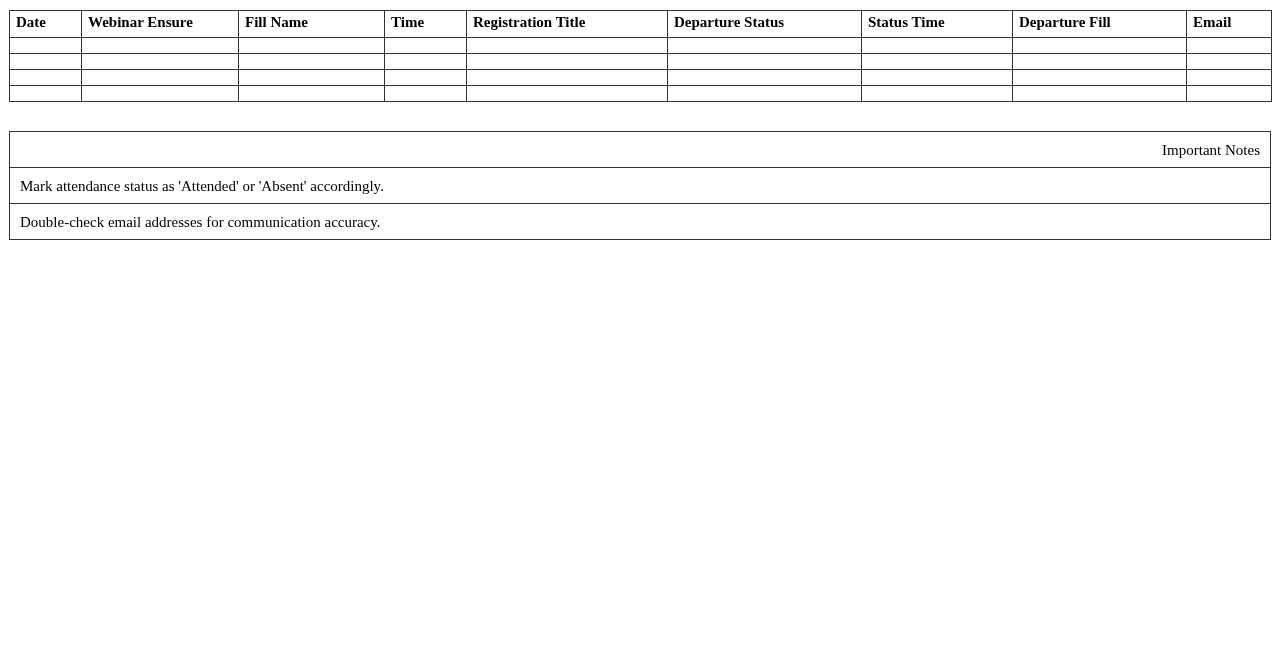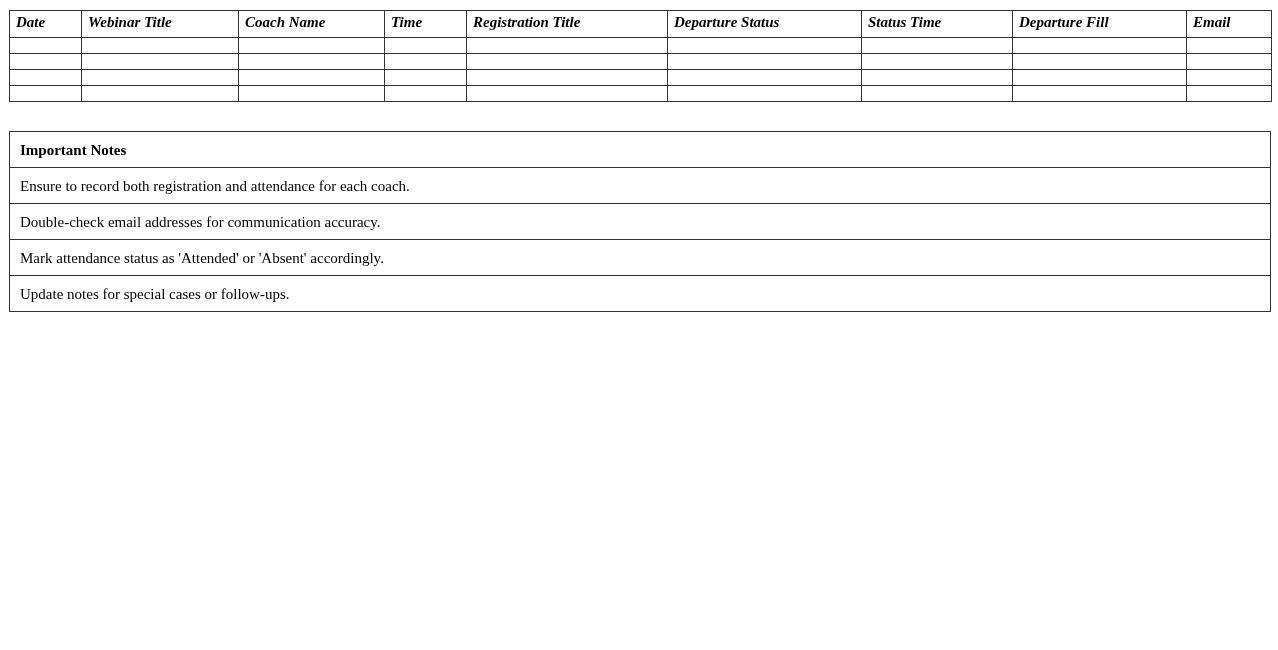--- a/index.html
+++ b/index.html
@@ -38,21 +38,20 @@
     border: 1px solid #333333;
     padding: 3px 6px;
     text-align: left;
     vertical-align: top;
     font-size: 15px;
     line-height: 1.15;
   }
   table.main-table th {
     font-weight: bold;
     height: 20px;
-    font-style: italic;
   }
   table.main-table td.empty-cell {
     height: 13px;
     padding: 1px 6px;
   }
 
   
   col.c-date        { width: 72px; }
   col.c-webinar     { width: 157px; }
   col.c-coach       { width: 146px; }
@@ -74,21 +73,22 @@
   table.notes-table td {
     border: 1px solid #333333;
     padding: 6px 10px;
     text-align: left;
     vertical-align: middle;
     font-size: 15px;
     line-height: 1.2;
     height: 23px;
   }
   table.notes-table th {
-    font-weight: bold;
+    font-weight: normal;
+    text-align: right;
   }
 </style>
 </head>
 <body>
 
 <div class="page">
 
   <table class="grid main-table">
     <colgroup>
       <col class="c-date">
@@ -97,22 +97,22 @@
       <col class="c-email">
       <col class="c-reg">
       <col class="c-att">
       <col class="c-arrival">
       <col class="c-departure">
       <col class="c-notes">
     </colgroup>
     <thead>
       <tr>
         <th>Date</th>
-        <th>Webinar Title</th>
-        <th>Coach Name</th>
+        <th>Webinar Ensure</th>
+        <th>Fill Name</th>
         <th>Time</th>
         <th>Registration Title</th>
         <th>Departure Status</th>
         <th>Status Time</th>
         <th>Departure Fill</th>
         <th>Email</th>
       </tr>
     </thead>
     <tbody>
       <tr>
@@ -163,27 +163,21 @@
   </table>
 
   <table class="grid notes-table">
     <thead>
       <tr>
         <th>Important Notes</th>
       </tr>
     </thead>
     <tbody>
       <tr>
-        <td>Ensure to record both registration and attendance for each coach.</td>
+        <td>Mark attendance status as 'Attended' or 'Absent' accordingly.</td>
       </tr>
       <tr>
         <td>Double-check email addresses for communication accuracy.</td>
-      </tr>
-      <tr>
-        <td>Mark attendance status as 'Attended' or 'Absent' accordingly.</td>
-      </tr>
-      <tr>
-        <td>Update notes for special cases or follow-ups.</td>
       </tr>
     </tbody>
   </table>
 
 </div>
 
 </body></html>

